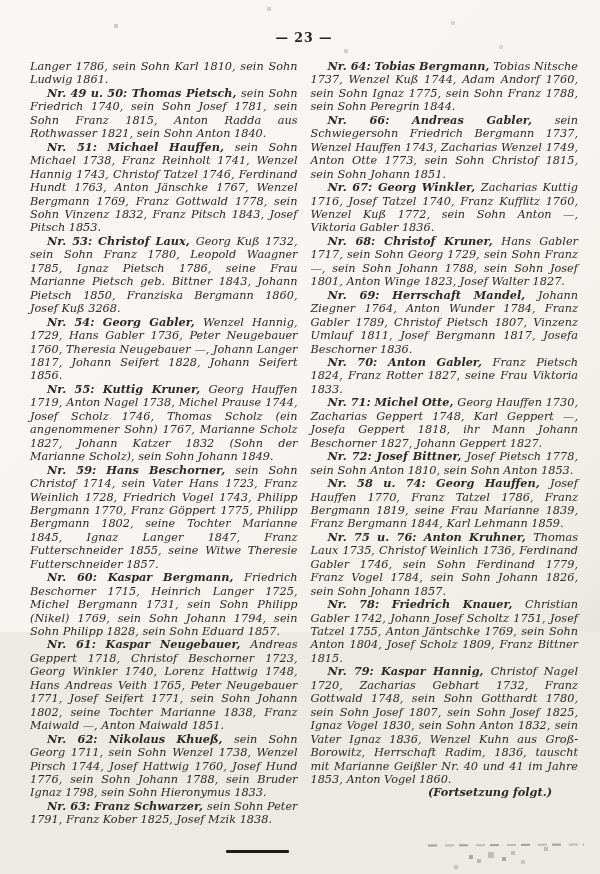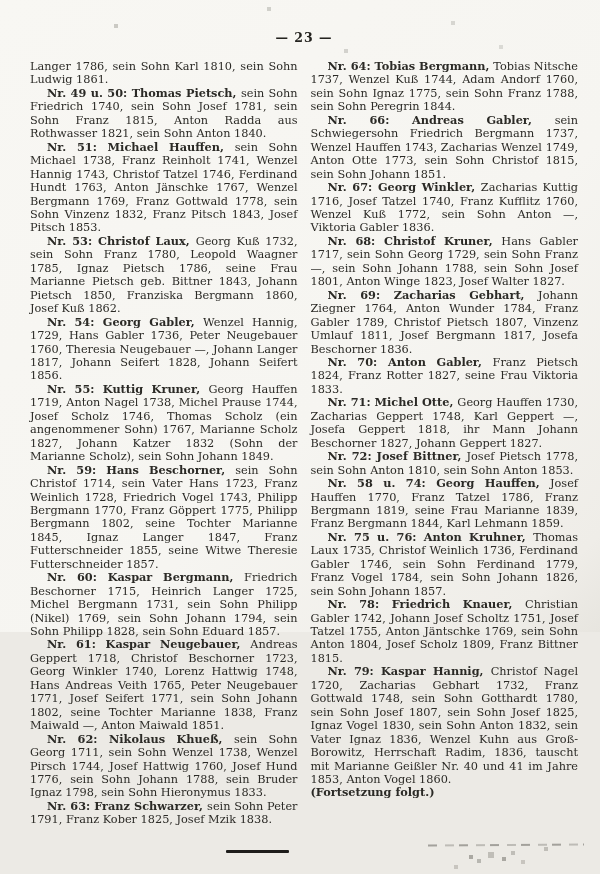--- a/index.html
+++ b/index.html
@@ -21,25 +21,25 @@
   .cols{
     position:absolute;top:60px;left:30px;right:22px;
     display:flex;gap:13px;
   }
   .col{
     width:50%;
     font-size:11.3px;line-height:13.45px;
     text-align:justify;
     color:#2b2a26;
   }
-  .entry{margin:0;text-align:justify;text-indent:17px;}
+  .entry{margin:0;text-align:justify;text-indent:17px;font-style:italic;}
   .entry.noindent{text-indent:0;}
   .entry .bld{font-weight:bold;}
   .entry.cont-right{
-    text-indent:0;font-weight:bold;padding-right:26px;
+    text-align:right;text-indent:0;font-weight:bold;padding-right:26px;
   }
   .footer-rule{
     position:absolute;left:226px;top:850px;width:63px;height:3px;
     background:#1e1d1b;border-radius:1px;
   }
   
   .smudge-line{
     position:absolute;left:428px;top:844px;width:156px;height:2px;
     transform:rotate(-0.4deg);
     background:repeating-linear-gradient(90deg,
@@ -69,35 +69,35 @@
 <body>
 
 <div class="page">
   <div class="pageno">— 23 —</div>
 
   <div class="cols">
     <div class="col" id="col-left">
         <p class="entry noindent"><span>Langer 1786, sein Sohn Karl 1810, sein Sohn Ludwig 1861.</span></p>
         <p class="entry"><span class="bld">Nr. 49 u. 50: </span><span class="bld">Thomas Pietsch, </span><span>sein Sohn Friedrich 1740, sein Sohn Josef 1781, sein Sohn Franz 1815, Anton Radda aus Rothwasser 1821, sein Sohn Anton 1840.</span></p>
         <p class="entry"><span class="bld">Nr. 51: </span><span class="bld">Michael Hauffen, </span><span>sein Sohn Michael 1738, Franz Reinholt 1741, Wenzel Hannig 1743, Christof Tatzel 1746, Ferdinand Hundt 1763, Anton Jänschke 1767, Wenzel Bergmann 1769, Franz Gottwald 1778, sein Sohn Vinzenz 1832, Franz Pitsch 1843, Josef Pitsch 1853.</span></p>
-        <p class="entry"><span class="bld">Nr. 53: </span><span class="bld">Christof Laux, </span><span>Georg Kuß 1732, sein Sohn Franz 1780, Leopold Waagner 1785, Ignaz Pietsch 1786, seine Frau Marianne Pietsch geb. Bittner 1843, Johann Pietsch 1850, Franziska Bergmann 1860, Josef Kuß 1862.</span></p>
+        <p class="entry"><span class="bld">Nr. 53: </span><span class="bld">Christof Laux, </span><span>Georg Kuß 1732, sein Sohn Franz 1780, Leopold Waagner 1785, Ignaz Pietsch 1786, seine Frau Marianne Pietsch geb. Bittner 1843, Johann Pietsch 1850, Franziska Bergmann 1860, Josef Kuß 3268.</span></p>
         <p class="entry"><span class="bld">Nr. 54: </span><span class="bld">Georg Gabler, </span><span>Wenzel Hannig, 1729, Hans Gabler 1736, Peter Neugebauer 1760, Theresia Neugebauer —, Johann Langer 1817, Johann Seifert 1828, Johann Seifert 1856.</span></p>
         <p class="entry"><span class="bld">Nr. 55: </span><span class="bld">Kuttig Kruner, </span><span>Georg Hauffen 1719, Anton Nagel 1738, Michel Prause 1744, Josef Scholz 1746, Thomas Scholz (ein angenommener Sohn) 1767, Marianne Scholz 1827, Johann Katzer 1832 (Sohn der Marianne Scholz), sein Sohn Johann 1849.</span></p>
         <p class="entry"><span class="bld">Nr. 59: </span><span class="bld">Hans Beschorner, </span><span>sein Sohn Christof 1714, sein Vater Hans 1723, Franz Weinlich 1728, Friedrich Vogel 1743, Philipp Bergmann 1770, Franz Göppert 1775, Philipp Bergmann 1802, seine Tochter Marianne 1845, Ignaz Langer 1847, Franz Futterschneider 1855, seine Witwe Theresie Futterschneider 1857.</span></p>
         <p class="entry"><span class="bld">Nr. 60: </span><span class="bld">Kaspar Bergmann, </span><span>Friedrich Beschorner 1715, Heinrich Langer 1725, Michel Bergmann 1731, sein Sohn Philipp (Nikel) 1769, sein Sohn Johann 1794, sein Sohn Philipp 1828, sein Sohn Eduard 1857.</span></p>
         <p class="entry"><span class="bld">Nr. 61: </span><span class="bld">Kaspar Neugebauer, </span><span>Andreas Geppert 1718, Christof Beschorner 1723, Georg Winkler 1740, Lorenz Hattwig 1748, Hans Andreas Veith 1765, Peter Neugebauer 1771, Josef Seifert 1771, sein Sohn Johann 1802, seine Tochter Marianne 1838, Franz Maiwald —, Anton Maiwald 1851.</span></p>
         <p class="entry"><span class="bld">Nr. 62: </span><span class="bld">Nikolaus Khueß, </span><span>sein Sohn Georg 1711, sein Sohn Wenzel 1738, Wenzel Pirsch 1744, Josef Hattwig 1760, Josef Hund 1776, sein Sohn Johann 1788, sein Bruder Ignaz 1798, sein Sohn Hieronymus 1833.</span></p>
         <p class="entry"><span class="bld">Nr. 63: </span><span class="bld">Franz Schwarzer, </span><span>sein Sohn Peter 1791, Franz Kober 1825, Josef Mzik 1838.</span></p>
       </div>
     <div class="col" id="col-right">
         <p class="entry"><span class="bld">Nr. 64: </span><span class="bld">Tobias Bergmann, </span><span>Tobias Nitsche 1737, Wenzel Kuß 1744, Adam Andorf 1760, sein Sohn Ignaz 1775, sein Sohn Franz 1788, sein Sohn Peregrin 1844.</span></p>
         <p class="entry"><span class="bld">Nr. 66: </span><span class="bld">Andreas Gabler, </span><span>sein Schwiegersohn Friedrich Bergmann 1737, Wenzel Hauffen 1743, Zacharias Wenzel 1749, Anton Otte 1773, sein Sohn Christof 1815, sein Sohn Johann 1851.</span></p>
         <p class="entry"><span class="bld">Nr. 67: </span><span class="bld">Georg Winkler, </span><span>Zacharias Kuttig 1716, Josef Tatzel 1740, Franz Kufflitz 1760, Wenzel Kuß 1772, sein Sohn Anton —, Viktoria Gabler 1836.</span></p>
         <p class="entry"><span class="bld">Nr. 68: </span><span class="bld">Christof Kruner, </span><span>Hans Gabler 1717, sein Sohn Georg 1729, sein Sohn Franz —, sein Sohn Johann 1788, sein Sohn Josef 1801, Anton Winge 1823, Josef Walter 1827.</span></p>
-        <p class="entry"><span class="bld">Nr. 69: </span><span class="bld">Zacharias Gebhart, </span><span>Johann Ziegner 1764, Anton Wunder 1784, Franz Gabler 1789, Christof Pietsch 1807, Vinzenz Umlauf 1811, Josef Bergmann 1817, Josefa Beschorner 1836.</span></p>
+        <p class="entry"><span class="bld">Nr. 69: </span><span class="bld">Herrschaft Mandel, </span><span>Johann Ziegner 1764, Anton Wunder 1784, Franz Gabler 1789, Christof Pietsch 1807, Vinzenz Umlauf 1811, Josef Bergmann 1817, Josefa Beschorner 1836.</span></p>
         <p class="entry"><span class="bld">Nr. 70: </span><span class="bld">Anton Gabler, </span><span>Franz Pietsch 1824, Franz Rotter 1827, seine Frau Viktoria 1833.</span></p>
         <p class="entry"><span class="bld">Nr. 71: </span><span class="bld">Michel Otte, </span><span>Georg Hauffen 1730, Zacharias Geppert 1748, Karl Geppert —, Josefa Geppert 1818, ihr Mann Johann Beschorner 1827, Johann Geppert 1827.</span></p>
         <p class="entry"><span class="bld">Nr. 72: </span><span class="bld">Josef Bittner, </span><span>Josef Pietsch 1778, sein Sohn Anton 1810, sein Sohn Anton 1853.</span></p>
         <p class="entry"><span class="bld">Nr. 58 u. 74: </span><span class="bld">Georg Hauffen, </span><span>Josef Hauffen 1770, Franz Tatzel 1786, Franz Bergmann 1819, seine Frau Marianne 1839, Franz Bergmann 1844, Karl Lehmann 1859.</span></p>
         <p class="entry"><span class="bld">Nr. 75 u. 76: </span><span class="bld">Anton Kruhner, </span><span>Thomas Laux 1735, Christof Weinlich 1736, Ferdinand Gabler 1746, sein Sohn Ferdinand 1779, Franz Vogel 1784, sein Sohn Johann 1826, sein Sohn Johann 1857.</span></p>
         <p class="entry"><span class="bld">Nr. 78: </span><span class="bld">Friedrich Knauer, </span><span>Christian Gabler 1742, Johann Josef Scholtz 1751, Josef Tatzel 1755, Anton Jäntschke 1769, sein Sohn Anton 1804, Josef Scholz 1809, Franz Bittner 1815.</span></p>
         <p class="entry"><span class="bld">Nr. 79: </span><span class="bld">Kaspar Hannig, </span><span>Christof Nagel 1720, Zacharias Gebhart 1732, Franz Gottwald 1748, sein Sohn Gotthardt 1780, sein Sohn Josef 1807, sein Sohn Josef 1825, Ignaz Vogel 1830, sein Sohn Anton 1832, sein Vater Ignaz 1836, Wenzel Kuhn aus Groß-Borowitz, Herrschaft Radim, 1836, tauscht mit Marianne Geißler Nr. 40 und 41 im Jahre 1853, Anton Vogel 1860.</span></p>
         <p class="entry cont-right"><span>(Fortsetzung folgt.)</span></p>
       </div>
   </div>

